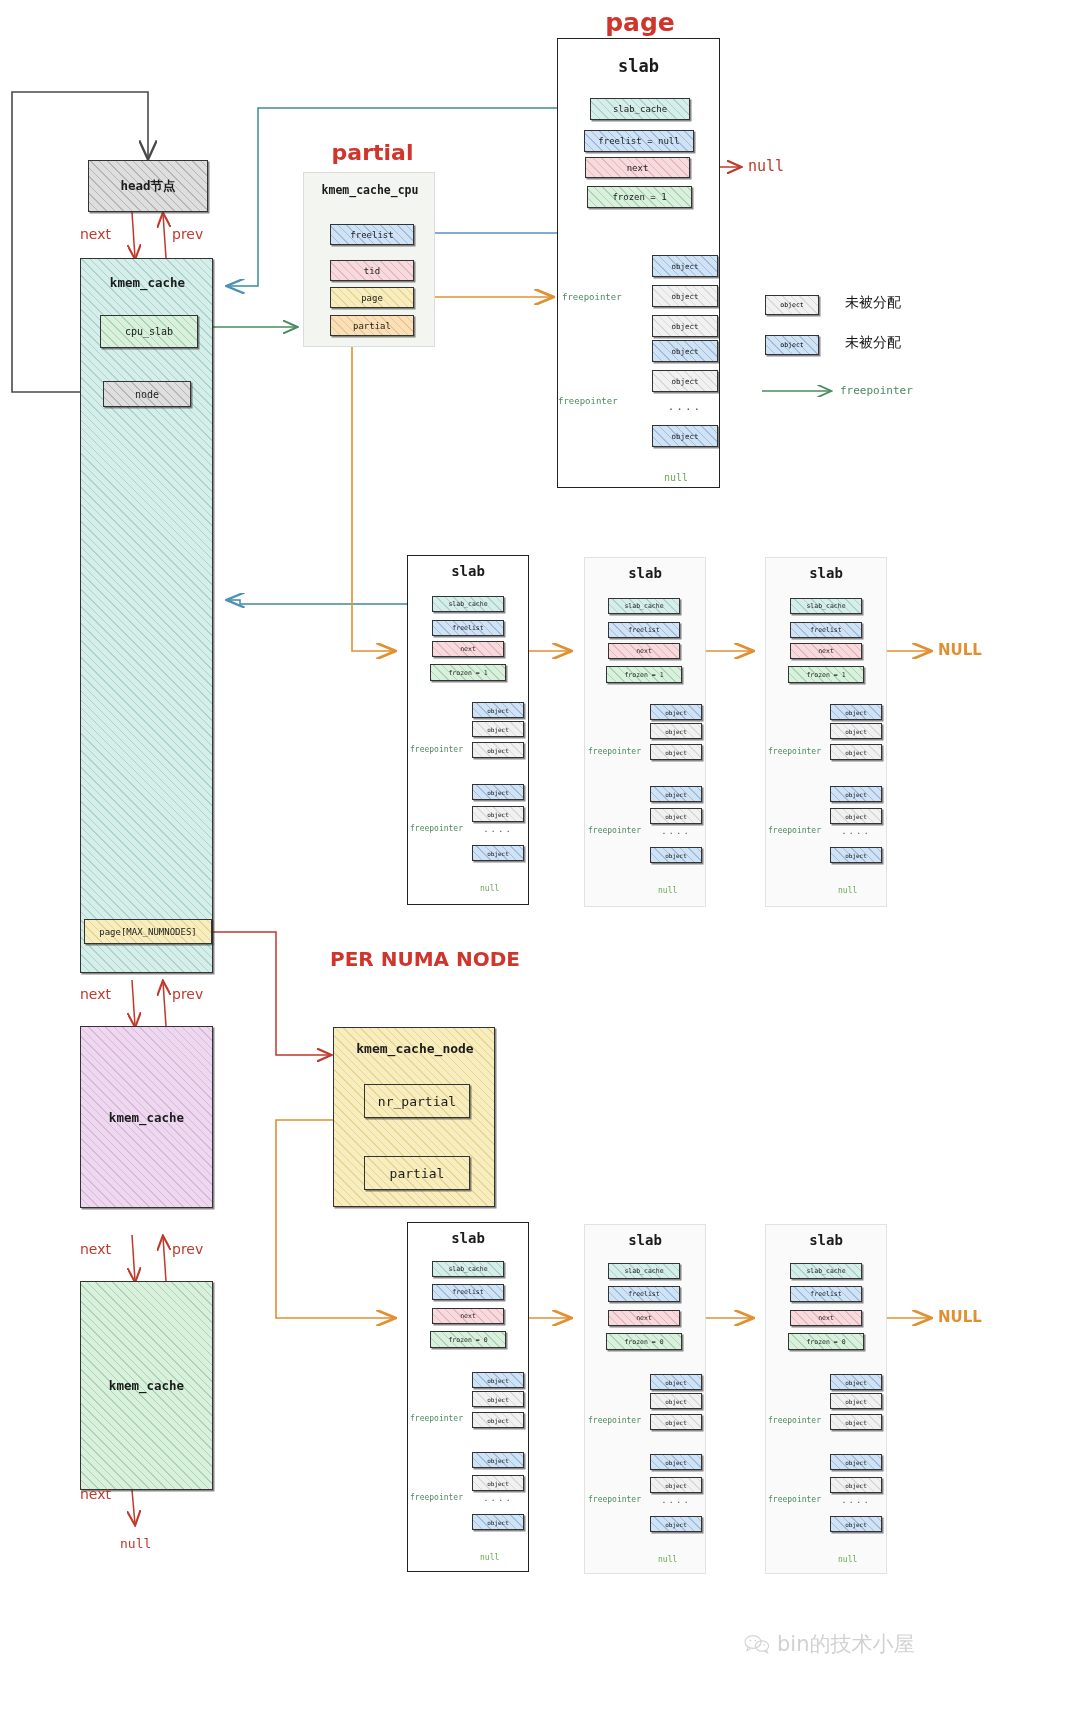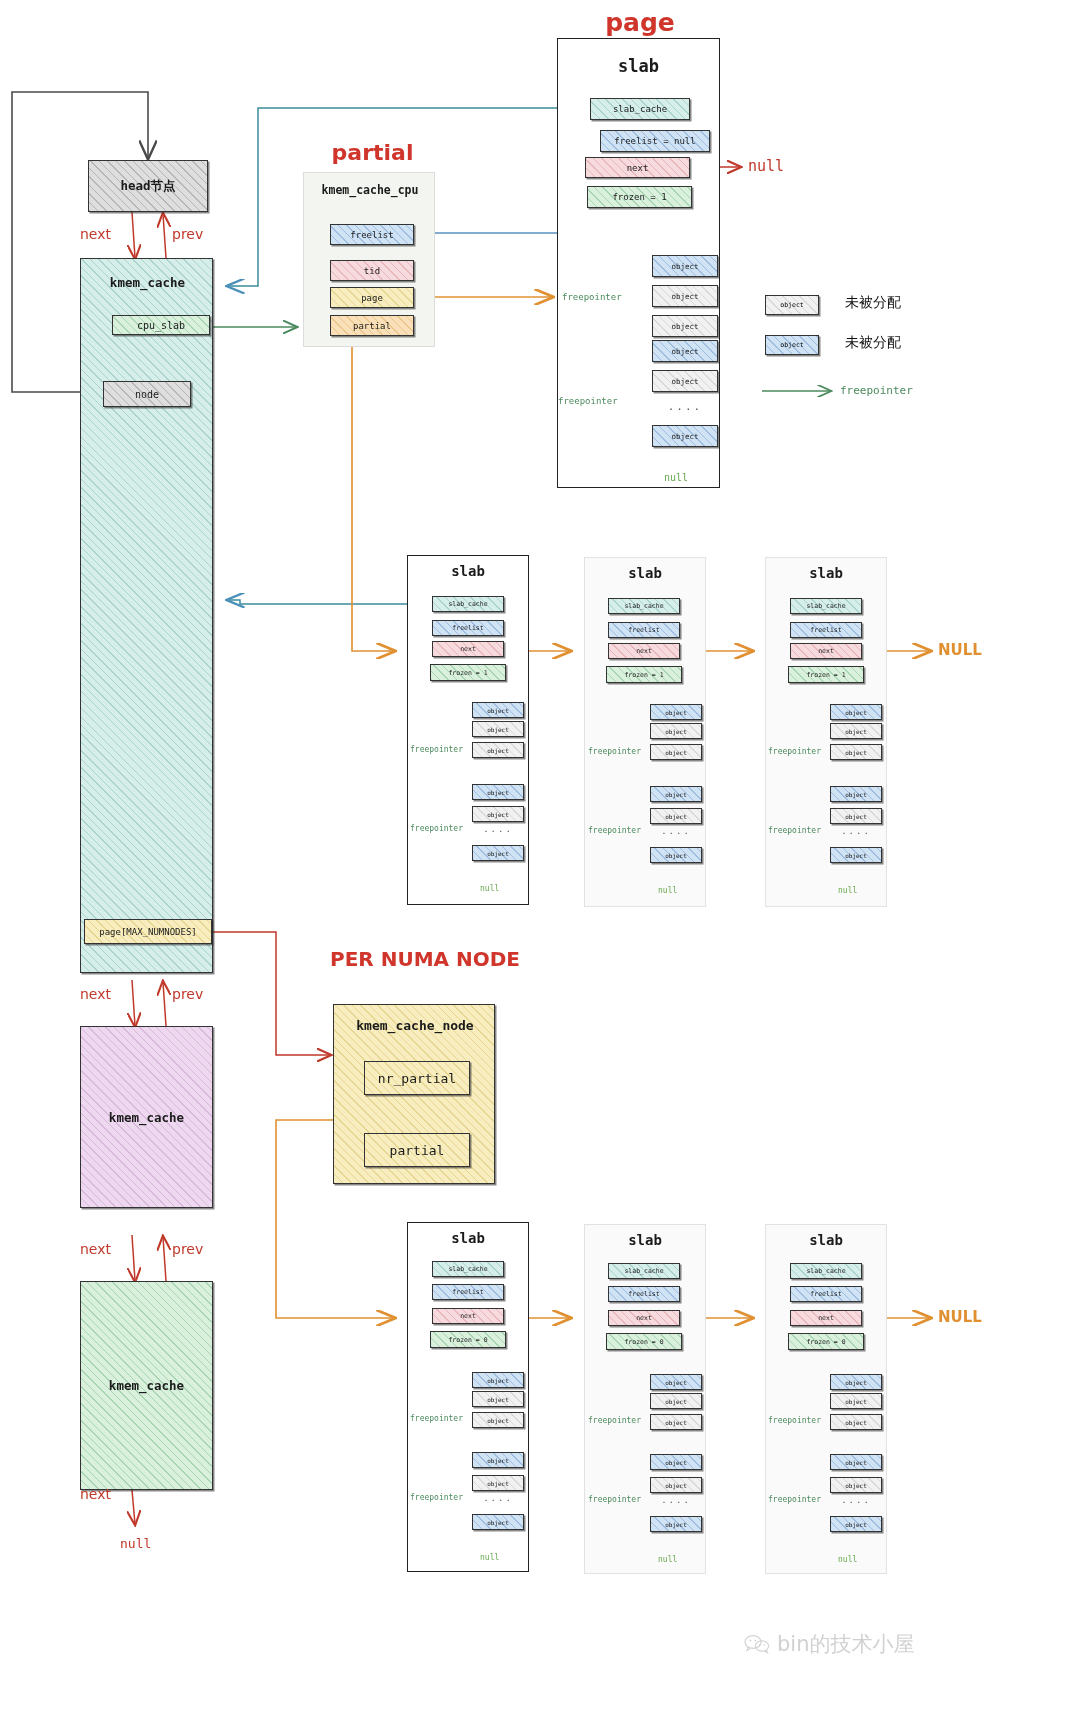--- a/index.html
+++ b/index.html
@@ -259,21 +259,21 @@
 <div class="abs sect-title" style="left:330px;top:947px;width:170px;font-size:20px;">PER NUMA NODE</div>
 
 <div class="abs box hatch-grey" style="left:88px;top:160px;width:120px;height:52px;">
   <span class="cap cap-sm">head节点</span>
 </div>
 <div class="abs lbl-red" style="left:80px;top:226px;">next</div>
 <div class="abs lbl-red" style="left:172px;top:226px;">prev</div>
 
 <div class="abs box hatch-teal" style="left:80px;top:258px;width:133px;height:715px;display:block;">
   <div class="abs cap cap-sm" style="left:0;top:16px;width:133px;">kmem_cache</div>
-  <div class="abs box hatch-green" style="left:31px;top:56px;width:98px;height:20px;">
+  <div class="abs box hatch-green" style="left:19px;top:56px;width:98px;height:33px;">
     <span class="t-small">cpu_slab</span>
   </div>
   <div class="abs box hatch-grey" style="left:22px;top:122px;width:88px;height:26px;">
     <span class="t-small">node</span>
   </div>
   <div class="abs box hatch-yellow" style="left:3px;top:660px;width:128px;height:25px;">
     <span class="t-tiny" style="font-size:9px;">page[MAX_NUMNODES]</span>
   </div>
 </div>
 <div class="abs lbl-red" style="left:80px;top:986px;">next</div>
@@ -300,36 +300,36 @@
 <div class="abs box hatch-pink" style="left:330px;top:260px;width:84px;height:21px;">
   <span class="t-tiny" style="font-size:9px;">tid</span>
 </div>
 <div class="abs box hatch-yellow" style="left:330px;top:287px;width:84px;height:21px;">
   <span class="t-tiny" style="font-size:9px;">page</span>
 </div>
 <div class="abs box hatch-orange" style="left:330px;top:315px;width:84px;height:21px;">
   <span class="t-tiny" style="font-size:9px;">partial</span>
 </div>
 
-<div class="abs box hatch-yellow" style="left:333px;top:1004px;width:162px;height:180px;display:block;">
+<div class="abs box hatch-yellow" style="left:333px;top:1027px;width:162px;height:180px;display:block;">
   <div class="abs cap cap-sm" style="left:0;top:13px;width:162px;font-size:13px;">kmem_cache_node</div>
   <div class="abs box hatch-yellow" style="left:30px;top:56px;width:106px;height:34px;">
     <span class="t-mid">nr_partial</span>
   </div>
   <div class="abs box hatch-yellow" style="left:30px;top:128px;width:106px;height:34px;">
     <span class="t-mid">partial</span>
   </div>
 </div>
 
 <div class="abs panel" style="left:557px;top:38px;width:163px;height:450px;"></div>
 <div class="abs cap" style="left:557px;top:56px;width:163px;">slab</div>
 <div class="abs box hatch-teal" style="left:590px;top:98px;width:100px;height:22px;">
   <span class="t-tiny" style="font-size:9px;">slab_cache</span>
 </div>
-<div class="abs box hatch-blue" style="left:584px;top:130px;width:110px;height:22px;margin-left:16px;">
+<div class="abs box hatch-blue" style="left:584px;top:130px;width:110px;height:22px;">
   <span class="t-tiny" style="font-size:9px;">freelist = null</span>
 </div>
 <div class="abs box hatch-pink" style="left:585px;top:157px;width:105px;height:21px;">
   <span class="t-tiny" style="font-size:9px;">next</span>
 </div>
 <div class="abs lbl-nullred" style="left:748px;top:157px;">null</div>
 <div class="abs box hatch-green" style="left:587px;top:186px;width:105px;height:22px;">
   <span class="t-tiny" style="font-size:9px;">frozen = 1</span>
 </div>
 

